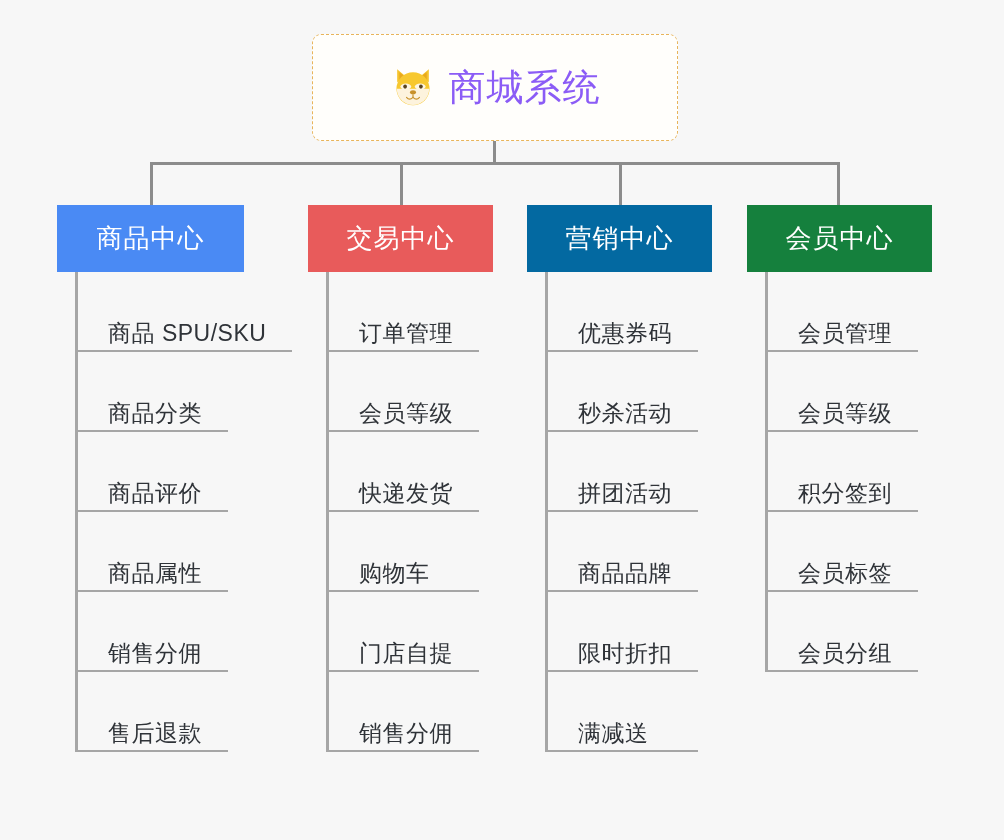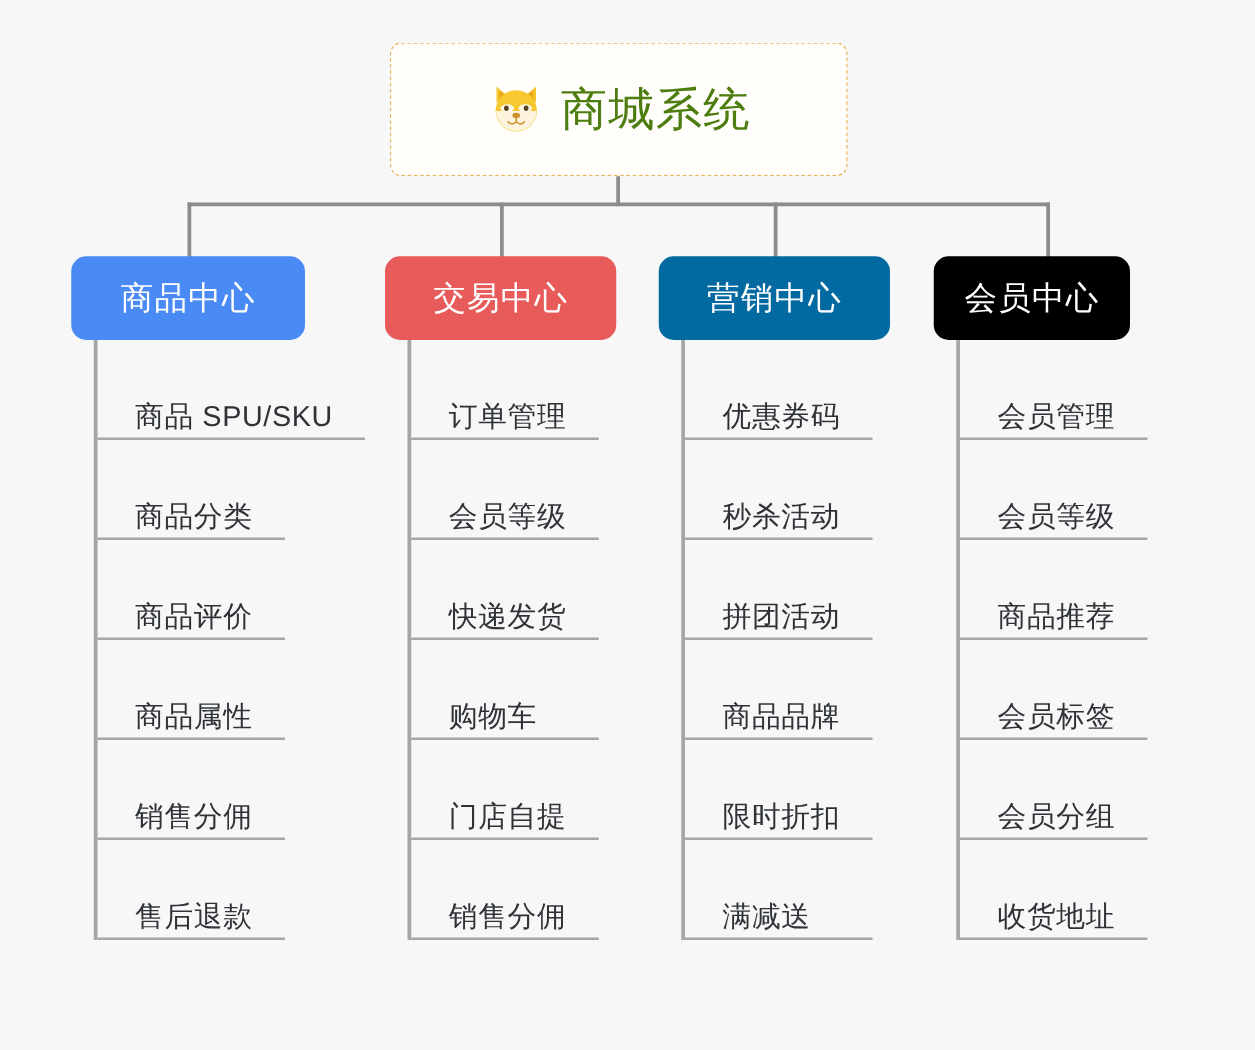--- a/index.html
+++ b/index.html
@@ -37,42 +37,42 @@
   }
   .root-icon {
     width: 46px;
     height: 46px;
     flex: 0 0 auto;
     display: block;
   }
   .root-title {
     font-size: 37px;
     line-height: 1;
-    color: #4d7c0f;
+    color: #8b5cf6;
     letter-spacing: 1px;
     white-space: nowrap;
   }
 
   
   .conn {
     position: absolute;
     background: #8c8c8c;
   }
   .conn-v { width: 3px; }
   .conn-h { height: 3px; }
 
   
   .branch {
     position: absolute;
     top: 205px;
   }
   .branch-head {
     box-sizing: border-box;
     height: 67px;
-    border-radius: 12px;
+    border-radius: 0;
     display: flex;
     align-items: center;
     justify-content: center;
     color: #ffffff;
     font-size: 26px;
     letter-spacing: 1px;
     white-space: nowrap;
   }
   .branch-body {
     position: relative;
@@ -205,38 +205,35 @@
       <div class="leaf">
           <span class="leaf-label">限时折扣</span>
         </div>
       <div class="leaf">
           <span class="leaf-label">满减送</span>
         </div>
     </div>
   </div>
 
   <div class="branch" style="left:747px;">
-    <div class="branch-head" style="width:157px; background:#000000;">
+    <div class="branch-head" style="width:185px; background:#15803d;">
       <span>会员中心</span>
     </div>
     <div class="branch-body">
       <div class="leaf">
           <span class="leaf-label">会员管理</span>
         </div>
       <div class="leaf">
           <span class="leaf-label">会员等级</span>
         </div>
       <div class="leaf">
-          <span class="leaf-label">商品推荐</span>
+          <span class="leaf-label">积分签到</span>
         </div>
       <div class="leaf">
           <span class="leaf-label">会员标签</span>
         </div>
       <div class="leaf">
           <span class="leaf-label">会员分组</span>
         </div>
-      <div class="leaf">
-          <span class="leaf-label">收货地址</span>
-        </div>
     </div>
   </div>
 
 </div>
 
 </body></html>

